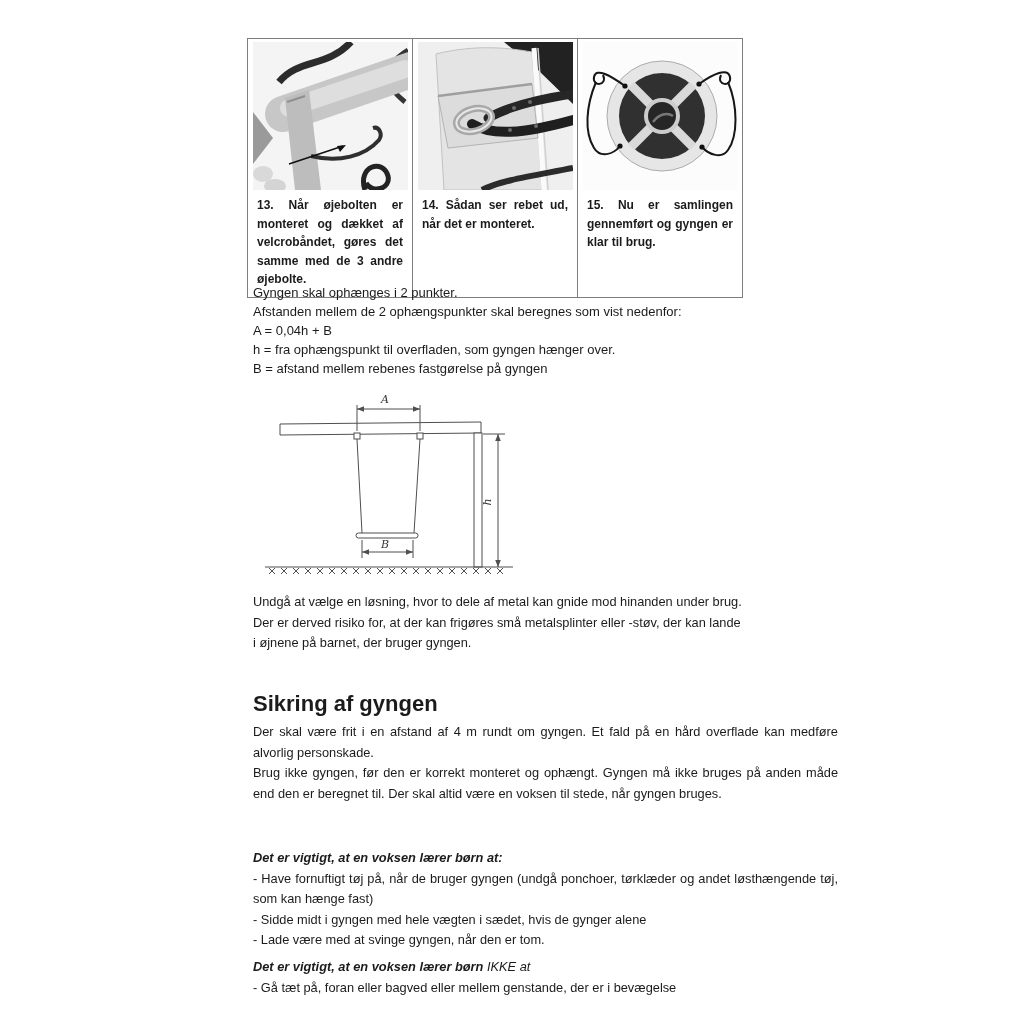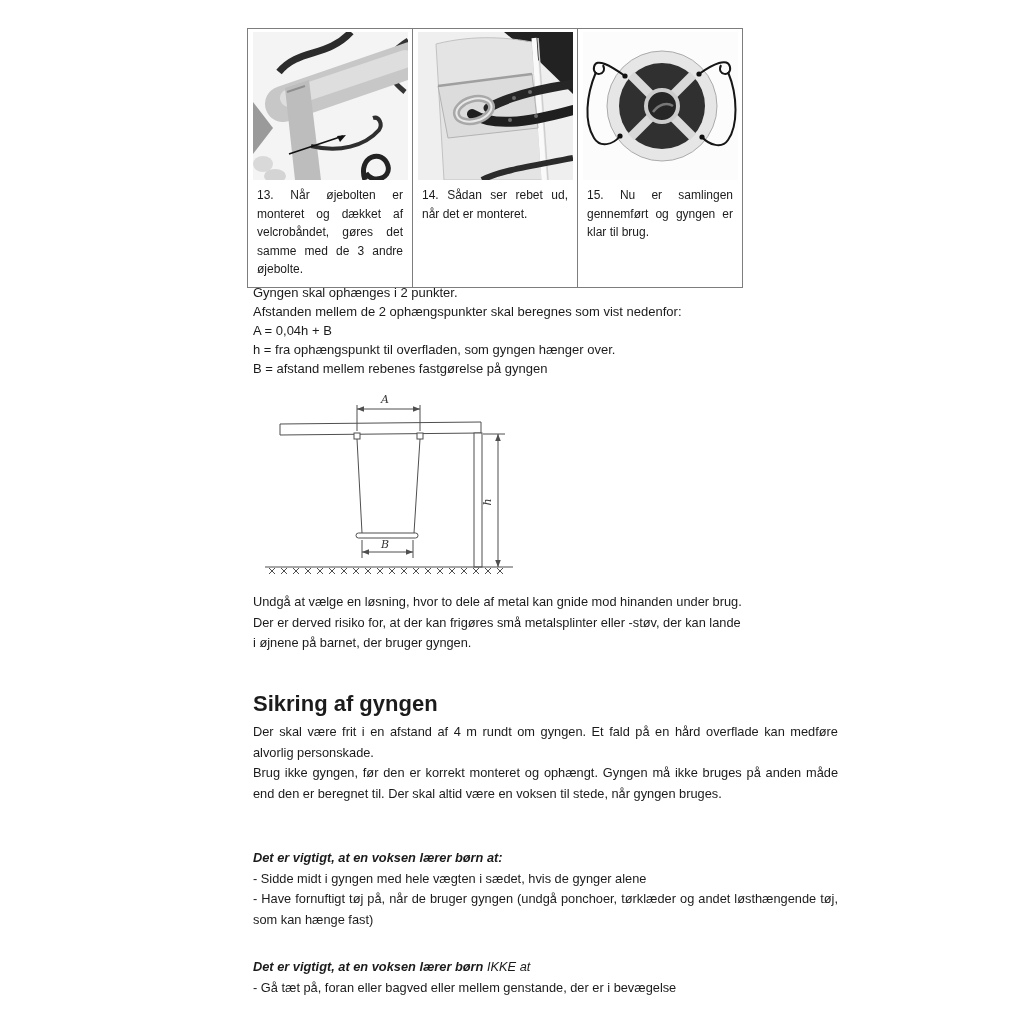--- a/index.html
+++ b/index.html
@@ -26,21 +26,21 @@
   .teach .head{font-style:italic;font-weight:700;}
   .teach .item{text-align:justify;}
 
   svg text{font-family:"DejaVu Serif",serif;}
 </style>
 </head>
 <body>
 
 <div class="page">
 
-  <table class="steps abs" style="left:247px;top:28px;">
+  <table class="steps abs" style="left:247px;top:38px;font-weight:bold;">
     <tbody>
         <tr>
       <td>
         <div class="ph">
           <svg width="155" height="148" viewBox="0 0 155 148">
             <rect x="0" y="0" width="155" height="148" fill="#f4f4f4"></rect>
             <path d="M0,70 L20,96 L0,122 Z" fill="#9a9a9a"></path>
             <ellipse cx="10" cy="132" rx="10" ry="8" fill="#d9d9d9"></ellipse>
             <ellipse cx="22" cy="144" rx="11" ry="7" fill="#d4d4d4"></ellipse>
             <path d="M98,0 C74,26 46,16 26,40" stroke="#2c2c2c" stroke-width="7" fill="none"></path>
@@ -167,22 +167,23 @@
 
   <h2 class="h2 abs" style="left:253px;top:691px;">Sikring af gyngen</h2>
 
   <div class="securing abs" style="left:253px;top:722px;">
     <p>Der skal være frit i en afstand af 4 m rundt om gyngen. Et fald på en hård overflade kan medføre alvorlig personskade.</p>
     <p>Brug ikke gyngen, før den er korrekt monteret og ophængt. Gyngen må ikke bruges på anden måde end den er beregnet til. Der skal altid være en voksen til stede, når gyngen bruges.</p>
   </div>
 
   <div class="teach abs" style="left:253px;top:848px;">
     <div class="head">Det er vigtigt, at en voksen lærer børn at:</div>
+    <div class="item">- Have fornuftigt tøj på, når de bruger gyngen (undgå ponchoer, tørklæder og andet løsthængende tøj, som kan hænge fast)</div>
     <div class="item">- Sidde midt i gyngen med hele vægten i sædet, hvis de gynger alene</div>
-    <div class="item">- Have fornuftigt tøj på, når de bruger gyngen (undgå ponchoer, tørklæder og andet løsthængende tøj, som kan hænge fast)</div>
+    <div class="item">- Lade være med at svinge gyngen, når den er tom.</div>
   </div>
 
   <div class="teach abs" style="left:253px;top:957px;">
     <div class="head"><span>Det er vigtigt, at en voksen lærer børn </span><span class="b">IKKE at</span></div>
     <div class="item">- Gå tæt på, foran eller bagved eller mellem genstande, der er i bevægelse</div>
   </div>
 
 </div>
 
 </body></html>

